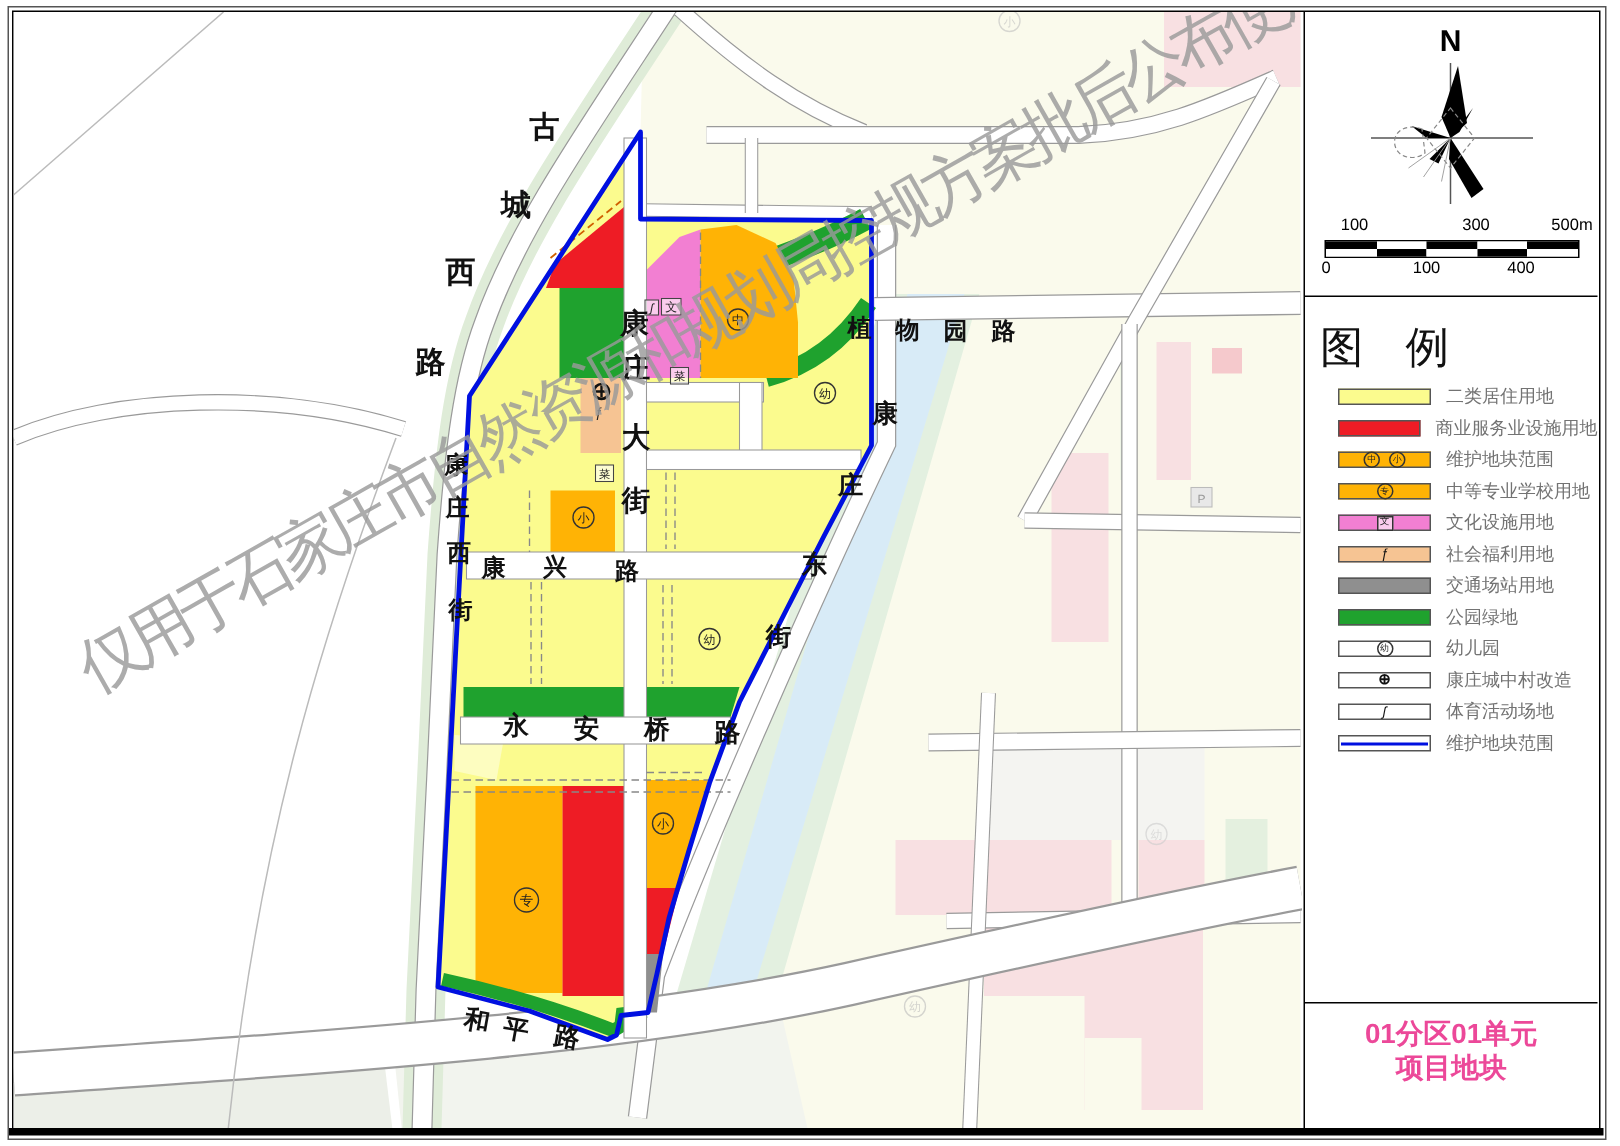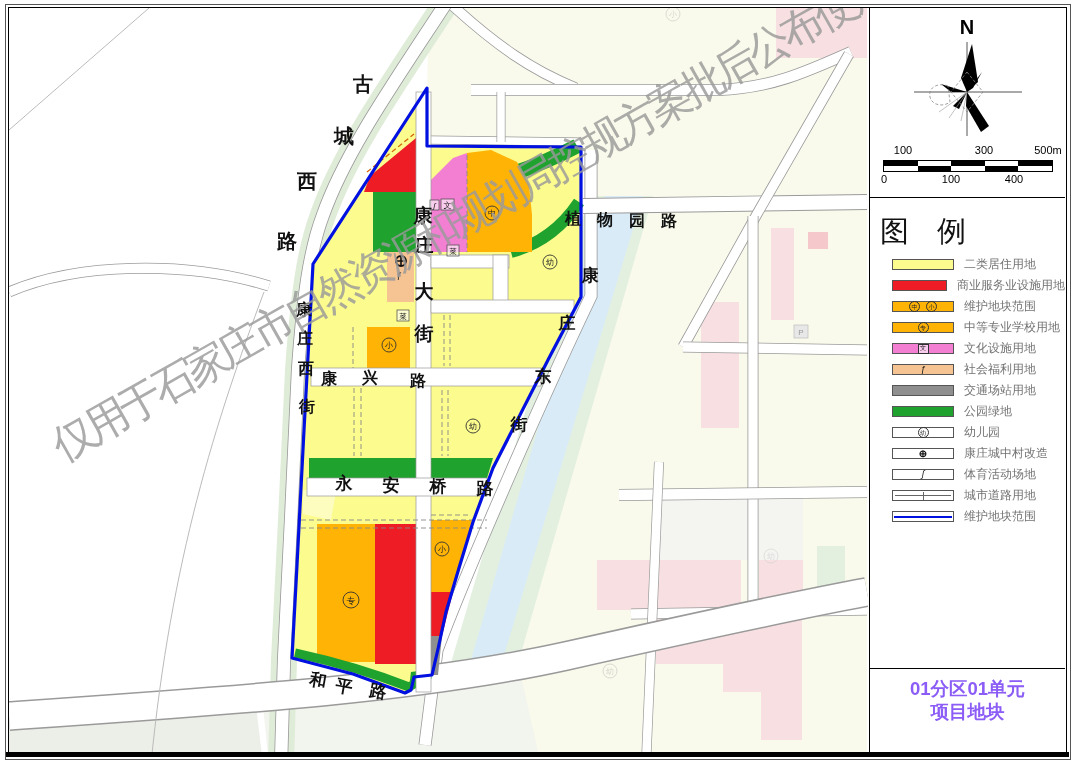--- a/index.html
+++ b/index.html
@@ -32,21 +32,21 @@
   .sw-pass .d1{top:1px}.sw-pass .d2{top:4px}.sw-pass .d3{top:7px}
   .sw-bound .bl{position:absolute;left:1px;right:1px;top:4px;height:2px;}
   
   .scalebar{position:absolute;left:13px;top:152px;width:168px;height:10px;border:1px solid #000;box-sizing:content-box;}
   .sbrow{display:flex;height:5px;}
   .sbrow div{width:33.6px;height:5px;}
   .sb-b{background:#000}.sb-w{background:#fff}
   .sblab{position:absolute;font-size:11px;color:#000;transform:translateX(-50%);}
   .sbtop{top:136px}.sbbot{top:165px}
   
-  .tb{padding-top:8px;text-align:center;font-size:18.5px;font-weight:bold;color:#8b5cf6;line-height:23px;}
+  .tb{padding-top:8px;text-align:center;font-size:18.5px;font-weight:bold;color:#ec4899;line-height:23px;}
 </style>
 </head>
 <body>
 
 <div id="stage">
   <div id="outerframe"></div>
   <div id="sheet"></div>
 
   <div id="mapwrap">
   <svg width="859" height="744" viewBox="8 8 859 744">
@@ -352,27 +352,20 @@
           </span>
         <span class="llab">康庄城中村改造</span>
       </div>
       <div class="lrow">
         <span class="sw">
             <span class="glyph">ʃ</span>
           </span>
         <span class="llab">体育活动场地</span>
       </div>
       <div class="lrow">
-        <span class="sw sw-road">
-            <span class="mid"></span>
-            <span class="tick"></span>
-          </span>
-        <span class="llab">城市道路用地</span>
-      </div>
-      <div class="lrow">
         <span class="sw sw-bound">
             <span class="bl" style="background-color: rgb(0, 16, 224);"></span>
           </span>
         <span class="llab">维护地块范围</span>
       </div>
     </div>
 
     <div class="sec-title">
       <div class="tb">
         <div>01分区01单元</div>

